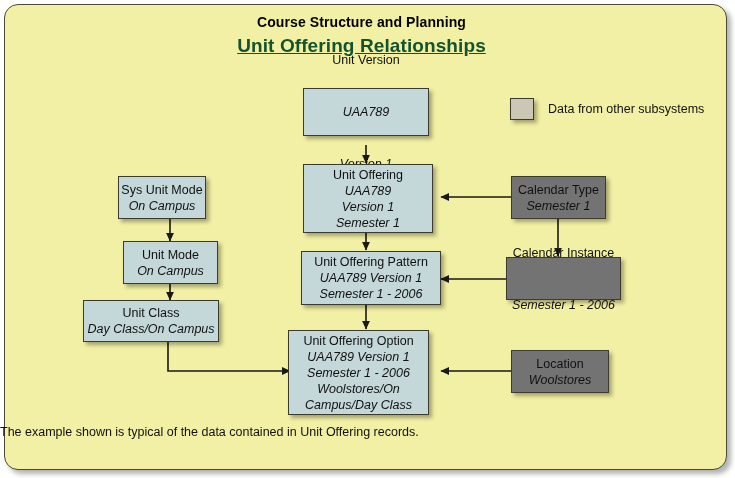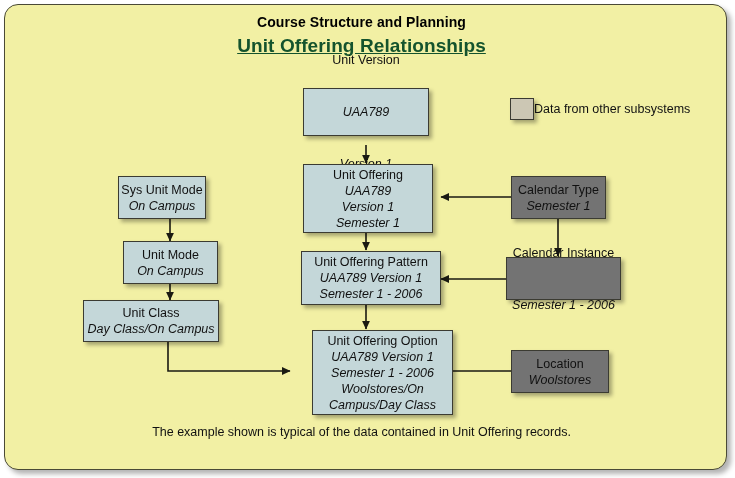--- a/index.html
+++ b/index.html
@@ -50,21 +50,20 @@
     color: #14532d;
     margin-top: 5px;
     letter-spacing: 0.1px;
     text-decoration: underline;
   }
   .footer-note {
     position: absolute;
     left: 0;
     top: 425px;
     width: 723px;
-    text-align: center;
     font-size: 12.5px;
     color: #111;
   }
 
   
   svg.connectors {
     position: absolute;
     left: 0;
     top: 0;
     width: 735px;
@@ -114,21 +113,21 @@
     width: 24px;
     height: 22px;
     background: #ccc7b4;
     border: 1.3px solid #3b3b32;
     box-shadow: 3px 3px 4px rgba(0,0,0,0.32);
     box-sizing: border-box;
   }
   .legend-label {
     font-size: 12.5px;
     color: #111;
-    margin-left: 0;
+    margin-left: 14px;
     white-space: nowrap;
   }
 </style>
 </head>
 <body>
 
 <div id="canvas">
 
   <div class="frame"></div>
 
@@ -179,21 +178,21 @@
     <div class="sub">Version 1</div>
     <div class="sub">Semester 1</div>
   </div>
 
   <div class="node" style="left:301px; top:251px; width:140px; height:54px;">
     <div class="head">Unit Offering Pattern</div>
     <div class="sub">UAA789 Version 1</div>
     <div class="sub">Semester 1 - 2006</div>
   </div>
 
-  <div class="node" style="left:312px; top:330px; width:141px; height:85px;">
+  <div class="node" style="left:288px; top:330px; width:141px; height:85px;">
     <div class="head">Unit Offering Option</div>
     <div class="sub">UAA789 Version 1</div>
     <div class="sub">Semester 1 - 2006</div>
     <div class="sub">Woolstores/On</div>
     <div class="sub">Campus/Day Class</div>
   </div>
 
   <div class="node" style="left:118px; top:176px; width:88px; height:43px;">
     <div class="head">Sys Unit Mode</div>
     <div class="sub">On Campus</div>

